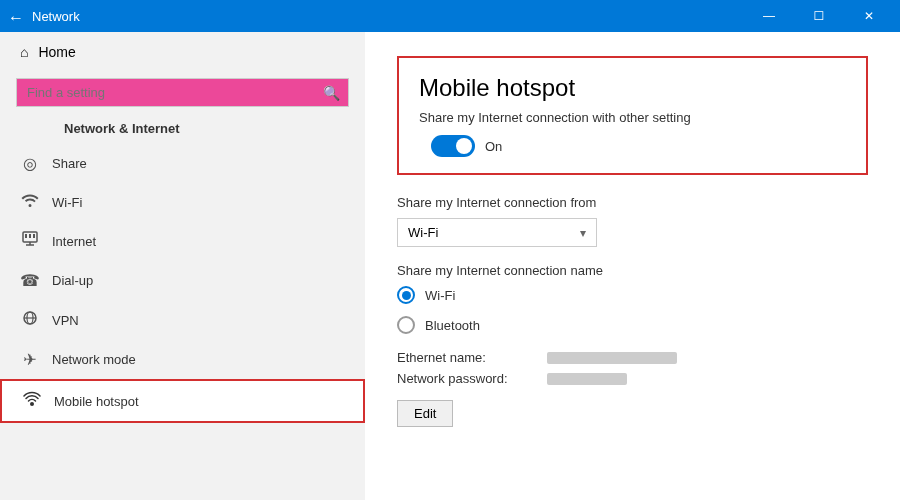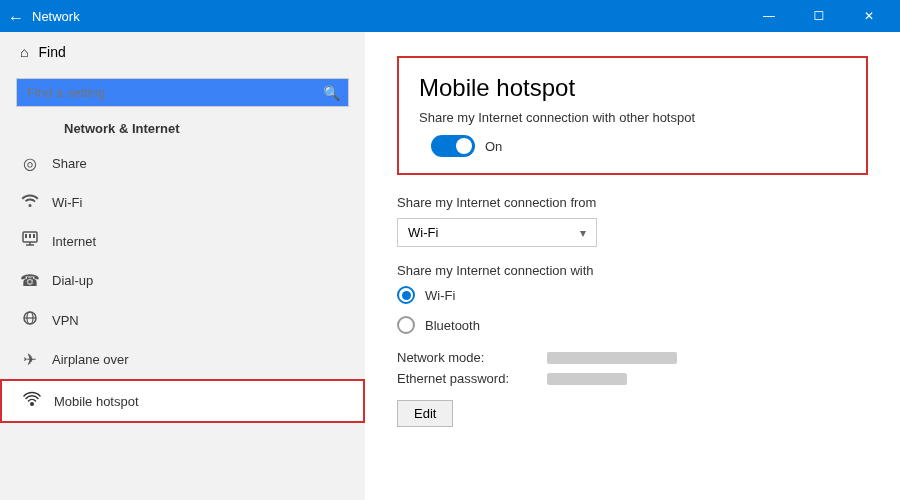--- a/index.html
+++ b/index.html
@@ -80,21 +80,21 @@
 
     .search-box {
       margin: 6px 16px 10px 16px;
       position: relative;
     }
     .search-box input {
       width: 100%;
       padding: 6px 32px 6px 10px;
       border: 1px solid #ccc;
       font-size: 13px;
-      background: #3b82f6;
+      background: #ec4899;
       outline: none;
     }
     .search-icon {
       position: absolute;
       right: 8px;
       top: 50%;
       transform: translateY(-50%);
       color: #666;
       font-size: 14px;
     }
@@ -292,21 +292,21 @@
     <button class="title-bar-btn close">✕</button>
   </div>
 </div>
 
 <div class="main-layout">
 
   <div class="sidebar">
 
     <div class="sidebar-home">
       <span class="item-icon">⌂</span>
-      <span>Find</span>
+      <span>Home</span>
     </div>
 
     <div class="search-box">
       <input type="text" placeholder="Find a setting" style="">
       <span class="search-icon">🔍</span>
     </div>
 
     <div class="sidebar-section-title">Network &amp; Internet</div>
 
     <div class="sidebar-item">
@@ -350,21 +350,21 @@
           <circle cx="9" cy="8" r="6" stroke="#555" stroke-width="1.5" fill="none"></circle>
           <ellipse cx="9" cy="8" rx="3" ry="6" stroke="#555" stroke-width="1.2" fill="none"></ellipse>
           <line x1="3" y1="8" x2="15" y2="8" stroke="#555" stroke-width="1.2"></line>
         </svg>
       </span>
       <span>VPN</span>
     </div>
 
     <div class="sidebar-item">
       <span class="item-icon">✈</span>
-      <span>Airplane over</span>
+      <span>Network mode</span>
     </div>
 
     <div class="sidebar-item active">
       <span class="item-icon">
         <svg width="18" height="16" viewBox="0 0 18 16" fill="none">
           <circle cx="9" cy="13" r="2" fill="#333"></circle>
           <path d="M5.5 10a5 5 0 017 0" stroke="#333" stroke-width="1.5" fill="none" stroke-linecap="round"></path>
           <path d="M3 7.5a8 8 0 0112 0" stroke="#333" stroke-width="1.5" fill="none" stroke-linecap="round"></path>
           <path d="M1 5a11 11 0 0116 0" stroke="#333" stroke-width="1.5" fill="none" stroke-linecap="round"></path>
         </svg>
@@ -372,51 +372,51 @@
       <span>Mobile hotspot</span>
     </div>
 
   </div>
 
   <div class="content">
 
 
     <div class="hotspot-card">
       <div class="hotspot-title">Mobile hotspot</div>
-      <div class="hotspot-desc">Share my Internet connection with other hotspot</div>
+      <div class="hotspot-desc">Share my Internet connection with other setting</div>
       <div class="toggle-row">
         <div class="toggle"></div>
         <span class="toggle-label">On</span>
       </div>
     </div>
 
     <div class="section-label">Share my Internet connection from</div>
     <div class="dropdown">
       <span>Wi-Fi</span>
       <span class="dropdown-chevron">▾</span>
     </div>
 
-    <div class="section-label" style="margin-top:16px;">Share my Internet connection with</div>
+    <div class="section-label" style="margin-top:16px;">Share my Internet connection name</div>
     <div class="radio-group">
       <div class="radio-item">
         <div class="radio-circle checked"></div>
         <span class="radio-text">Wi-Fi</span>
       </div>
       <div class="radio-item">
         <div class="radio-circle"></div>
         <span class="radio-text">Bluetooth</span>
       </div>
     </div>
 
     <div class="net-info">
       <div class="net-row">
-        <span class="net-key">Network mode:</span>
+        <span class="net-key">Ethernet name:</span>
         <div class="net-val-bar" style="width:130px;"></div>
       </div>
       <div class="net-row">
-        <span class="net-key">Ethernet password:</span>
+        <span class="net-key">Network password:</span>
         <div class="net-val-bar" style="width:80px;"></div>
       </div>
       <button class="edit-btn">Edit</button>
     </div>
 
   </div>
 </div>
 
 </body></html>

